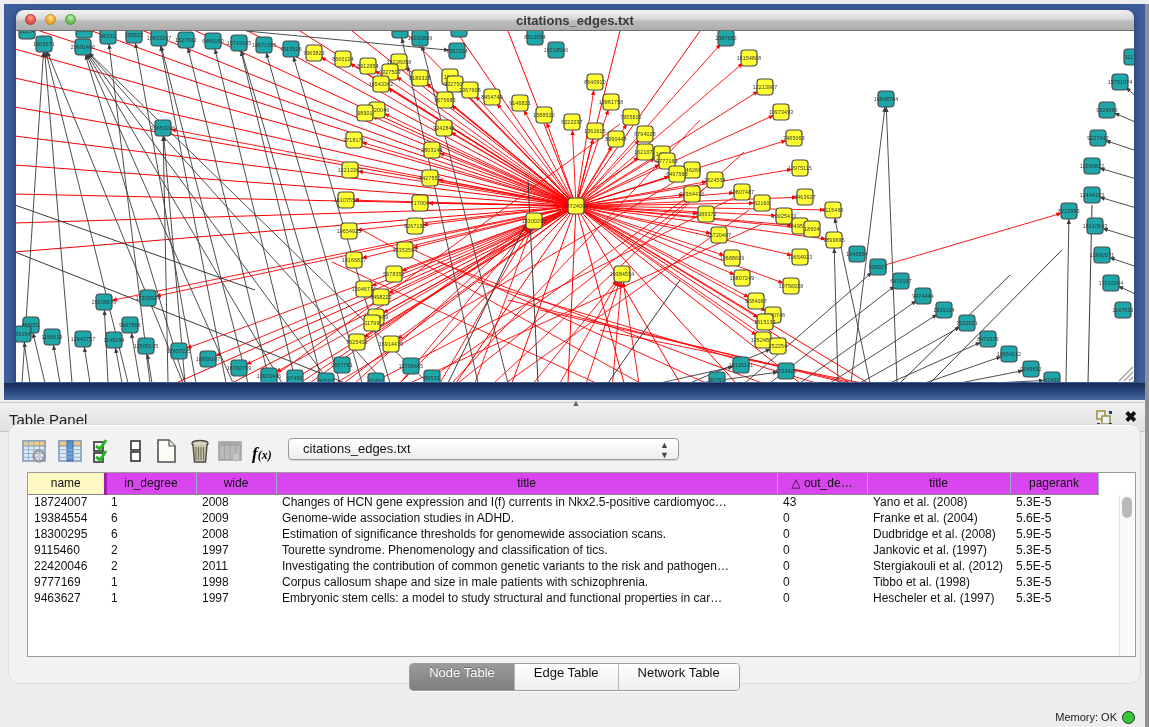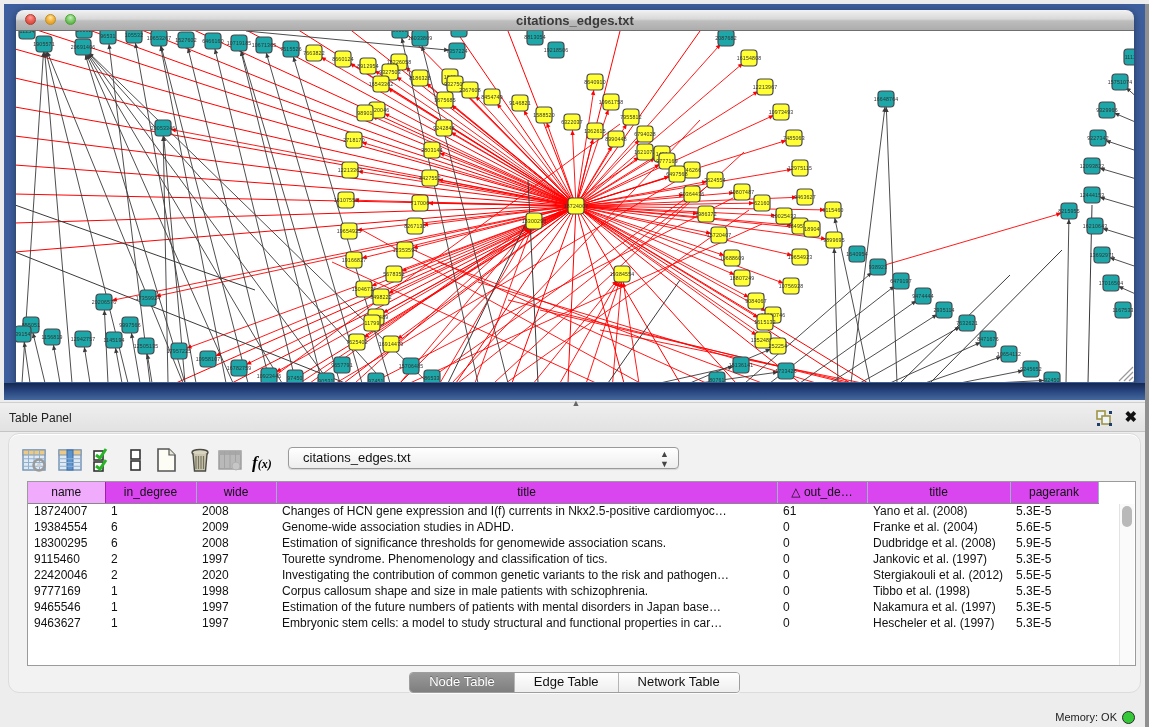--- a/index.html
+++ b/index.html
@@ -7,36 +7,36 @@
 .win{position:absolute;left:12px;top:6px;width:1118px;height:376px;border-radius:8px 8px 0 0;box-shadow:0 2px 8px rgba(0,0,0,.45)}
 .titlebar{height:21px;border-radius:8px 8px 0 0;background:linear-gradient(#f2f2f2,#d8d8d8 45%,#bdbdbd 55%,#adadad);border-bottom:1px solid #6f6f6f;position:relative}
 .titlebar .title{position:absolute;left:0;right:0;top:3px;text-align:center;font-size:13px;font-weight:bold;color:#3a3a3a}
 .tl{position:absolute;top:4px;width:11px;height:11px;border-radius:50%}
 .tl.r{left:9px;background:radial-gradient(circle at 50% 30%,#fb9f98 0%,#ee6156 45%,#c93c30 100%);border:1px solid #b33a30}
 .tl.y{left:29px;background:radial-gradient(circle at 50% 30%,#ffe9a8 0%,#f5b53e 45%,#d6901e 100%);border:1px solid #c08e23}
 .tl.g{left:49px;background:radial-gradient(circle at 50% 30%,#c6eebc 0%,#7ecc70 45%,#47a12e 100%);border:1px solid #49a52e}
 .canvas{height:351px;background:#fff;overflow:hidden}
 .tablepanel{position:absolute;left:0;top:400px;width:1149px;height:327px;background:#ededed}
 .tpheader{position:absolute;left:0;top:2px;width:1149px;height:30px;background:linear-gradient(#efefef,#e2e2e2);border-top:1px solid #cfcfcf;border-bottom:1px solid #c4c4c4}
-.tpheader .t{position:absolute;left:9px;top:8px;font-size:12px;color:#222}
+.tpheader .t{position:absolute;left:9px;top:8px;font-size:15px;color:#222}
 .divarrow{position:absolute;left:570px;top:0px;width:12px;height:6px;color:#666;font-size:9px;line-height:6px;z-index:9;text-align:center}
-.tpbody{position:absolute;left:8px;top:33px;width:1133px;height:260px;background:#f2f2f2;border:1px solid #dcdcdc;border-radius:11px;box-shadow:inset 0 1px 0 #fff}
+.tpbody{position:absolute;left:8px;top:24px;width:1133px;height:260px;background:#f2f2f2;border:1px solid #dcdcdc;border-radius:11px;box-shadow:inset 0 1px 0 #fff}
 .toolbar{position:absolute;left:10px;top:12px;height:28px;width:1100px}
 .combo{position:absolute;left:279px;top:13px;width:391px;height:22px;background:linear-gradient(#ffffff,#ededed);border:1px solid #9a9a9a;border-radius:4px;font-size:13px;color:#111;line-height:20px;padding-left:14px;box-shadow:0 1px 1px rgba(0,0,0,.12)}
 .combo .ar{position:absolute;right:9px;top:1px;font-size:9px;color:#444;line-height:10px}
 .tblwrap{position:absolute;left:18px;top:47px;width:1109px;height:185px;background:#fff;border:1px solid #9b9b9b}
 table.data{border-collapse:collapse;table-layout:fixed;width:1066px;font-size:12px}
 table.data th{height:21px;font-weight:normal;color:#111;border-right:1px solid #9ab4c2;border-bottom:1px solid #888;background:#d946ef;padding:0;text-align:center;overflow:hidden;white-space:nowrap}
-table.data th.first{background:#f0abfc;border-right:1px solid #a21caf}
+table.data th.first{background:#fef9c3;border-right:3px solid #a21caf}
 table.data td{height:16px;padding:0 0 0 6px;color:#111;white-space:nowrap;overflow:hidden}
 .scroll{position:absolute;right:1px;top:22px;bottom:0;width:15px;background:#fafafa;border-left:1px solid #e3e3e3}
 .thumb{position:absolute;left:2px;top:2px;width:10px;height:21px;background:#b9b9b9;border-radius:5px}
 .tabs{position:absolute;left:0;right:0;top:238px;text-align:center}
 .seg{display:inline-flex;border:1px solid #9e9e9e;border-radius:4px;overflow:hidden;box-shadow:0 1px 0 rgba(255,255,255,.8)}
-.seg div{font-size:13px;padding:0 19px;height:19px;line-height:18px;background:linear-gradient(#ffffff,#eeeeee);color:#111;border-right:1px solid #b5b5b5}
+.seg div{font-size:13px;padding:0 19px;height:26px;line-height:18px;background:linear-gradient(#ffffff,#eeeeee);color:#111;border-right:1px solid #b5b5b5}
 .seg div:last-child{border-right:none}
 .seg div.sel{background:linear-gradient(#9a9a9a,#7e7e7e);color:#fff;text-shadow:0 -1px 0 rgba(0,0,0,.3)}
 .memory{position:absolute;right:32px;bottom:4px;font-size:11px;color:#222}
 .memdot{position:absolute;right:14px;bottom:3px;width:13px;height:13px;border-radius:50%;background:#35c938;border:1.5px solid #2a2a2a}
 .rightstrip{position:absolute;right:0;top:4px;width:4px;height:723px;background:#909090}
 .fticon{position:absolute;right:36px;top:7px;width:17px;height:17px}
 .xicon{position:absolute;right:12px;top:5px;font-size:15px;font-weight:bold;color:#111}
 </style></head><body>
 <div class="bluepanel">
     <div class="win">
@@ -782,21 +782,21 @@
               <th class="">title</th>
               <th class="">△ out_de…</th>
               <th class="">title</th>
               <th class="">pagerank</th>
             </tr>
             <tr>
               <td>18724007</td>
               <td>1</td>
               <td>2008</td>
               <td>Changes of HCN gene expression and I(f) currents in Nkx2.5‑positive cardiomyoc…</td>
-              <td>61</td>
+              <td>43</td>
               <td>Yano et al. (2008)</td>
               <td>5.3E‑5</td>
             </tr>
             <tr>
               <td>19384554</td>
               <td>6</td>
               <td>2009</td>
               <td>Genome‑wide association studies in ADHD.</td>
               <td>0</td>
               <td>Franke et al. (2004)</td>
@@ -816,42 +816,33 @@
               <td>2</td>
               <td>1997</td>
               <td>Tourette syndrome. Phenomenology and classification of tics.</td>
               <td>0</td>
               <td>Jankovic et al. (1997)</td>
               <td>5.3E‑5</td>
             </tr>
             <tr>
               <td>22420046</td>
               <td>2</td>
-              <td>2020</td>
+              <td>2011</td>
               <td>Investigating the contribution of common genetic variants to the risk and pathogen…</td>
               <td>0</td>
               <td>Stergiakouli et al. (2012)</td>
               <td>5.5E‑5</td>
             </tr>
             <tr>
               <td>9777169</td>
               <td>1</td>
               <td>1998</td>
               <td>Corpus callosum shape and size in male patients with schizophrenia.</td>
               <td>0</td>
               <td>Tibbo et al. (1998)</td>
-              <td>5.3E‑5</td>
-            </tr>
-            <tr>
-              <td>9465546</td>
-              <td>1</td>
-              <td>1997</td>
-              <td>Estimation of the future numbers of patients with mental disorders in Japan base…</td>
-              <td>0</td>
-              <td>Nakamura et al. (1997)</td>
               <td>5.3E‑5</td>
             </tr>
             <tr>
               <td>9463627</td>
               <td>1</td>
               <td>1997</td>
               <td>Embryonic stem cells: a model to study structural and functional properties in car…</td>
               <td>0</td>
               <td>Hescheler et al. (1997)</td>
               <td>5.3E‑5</td>

